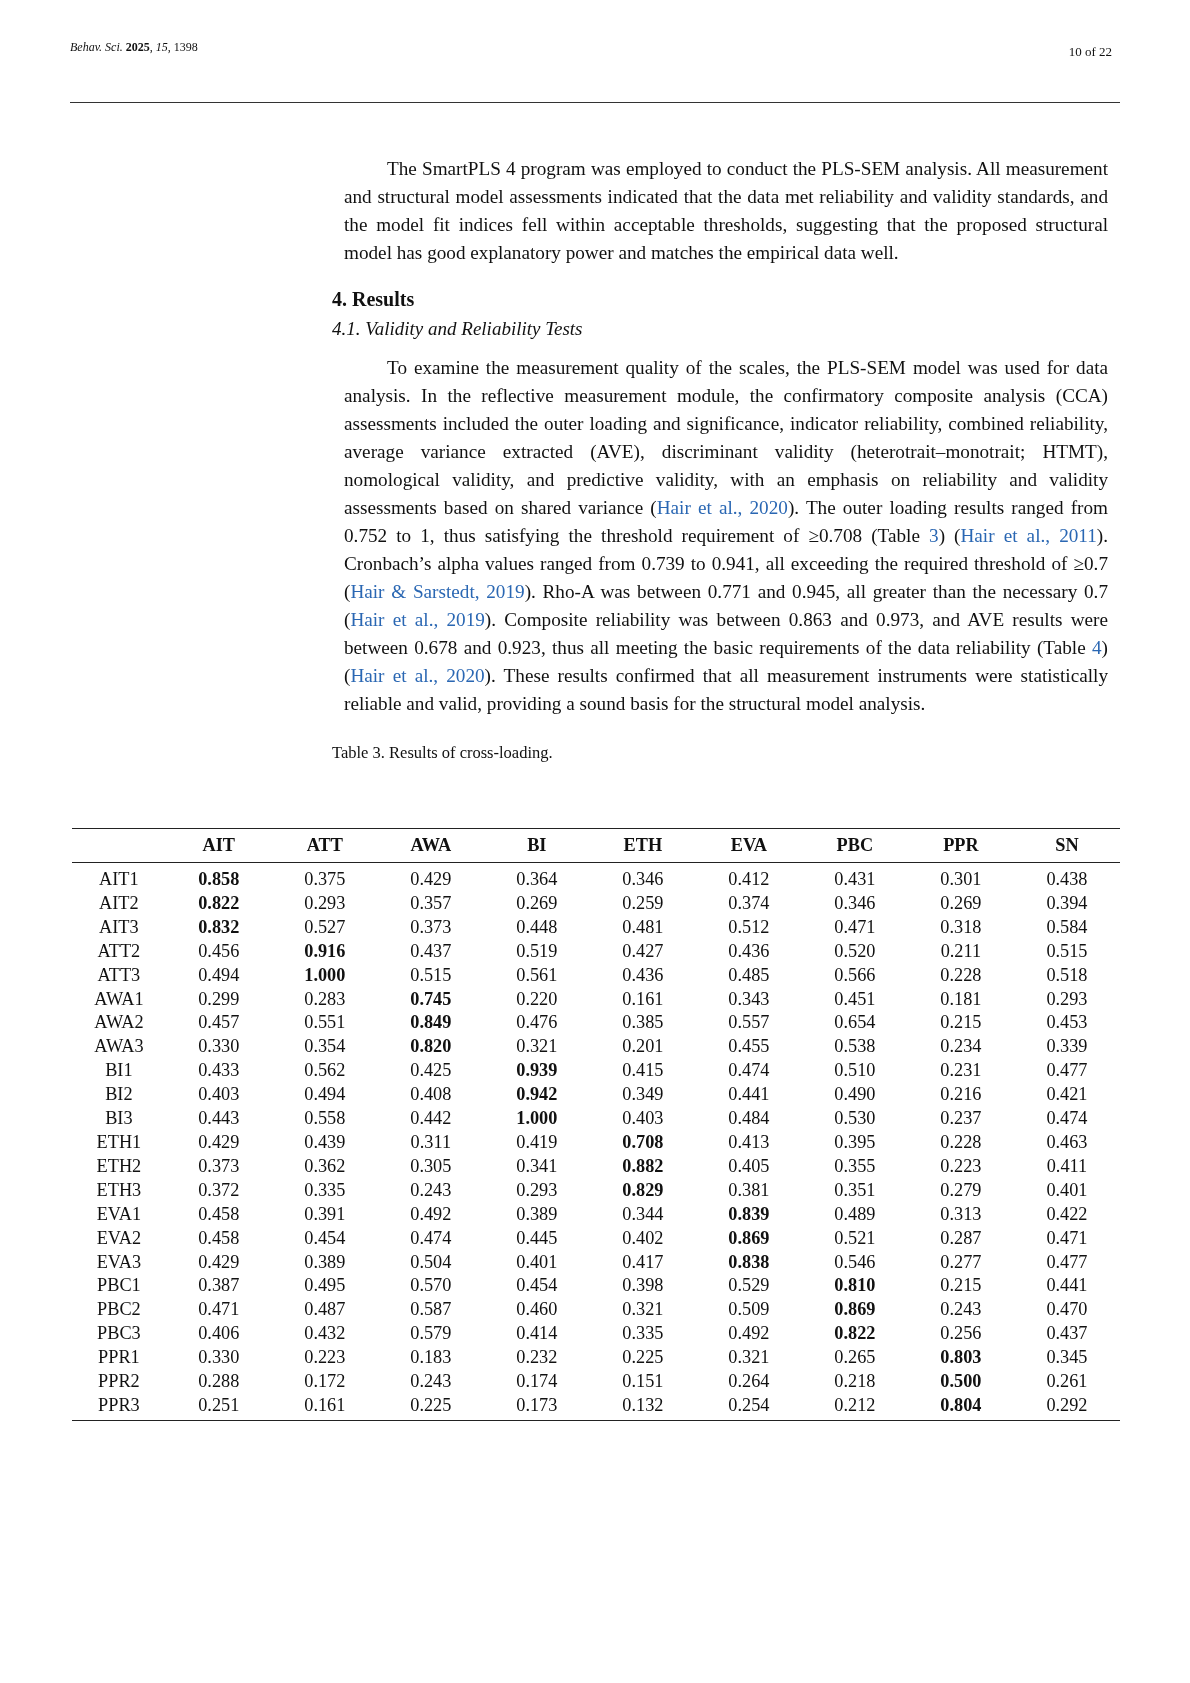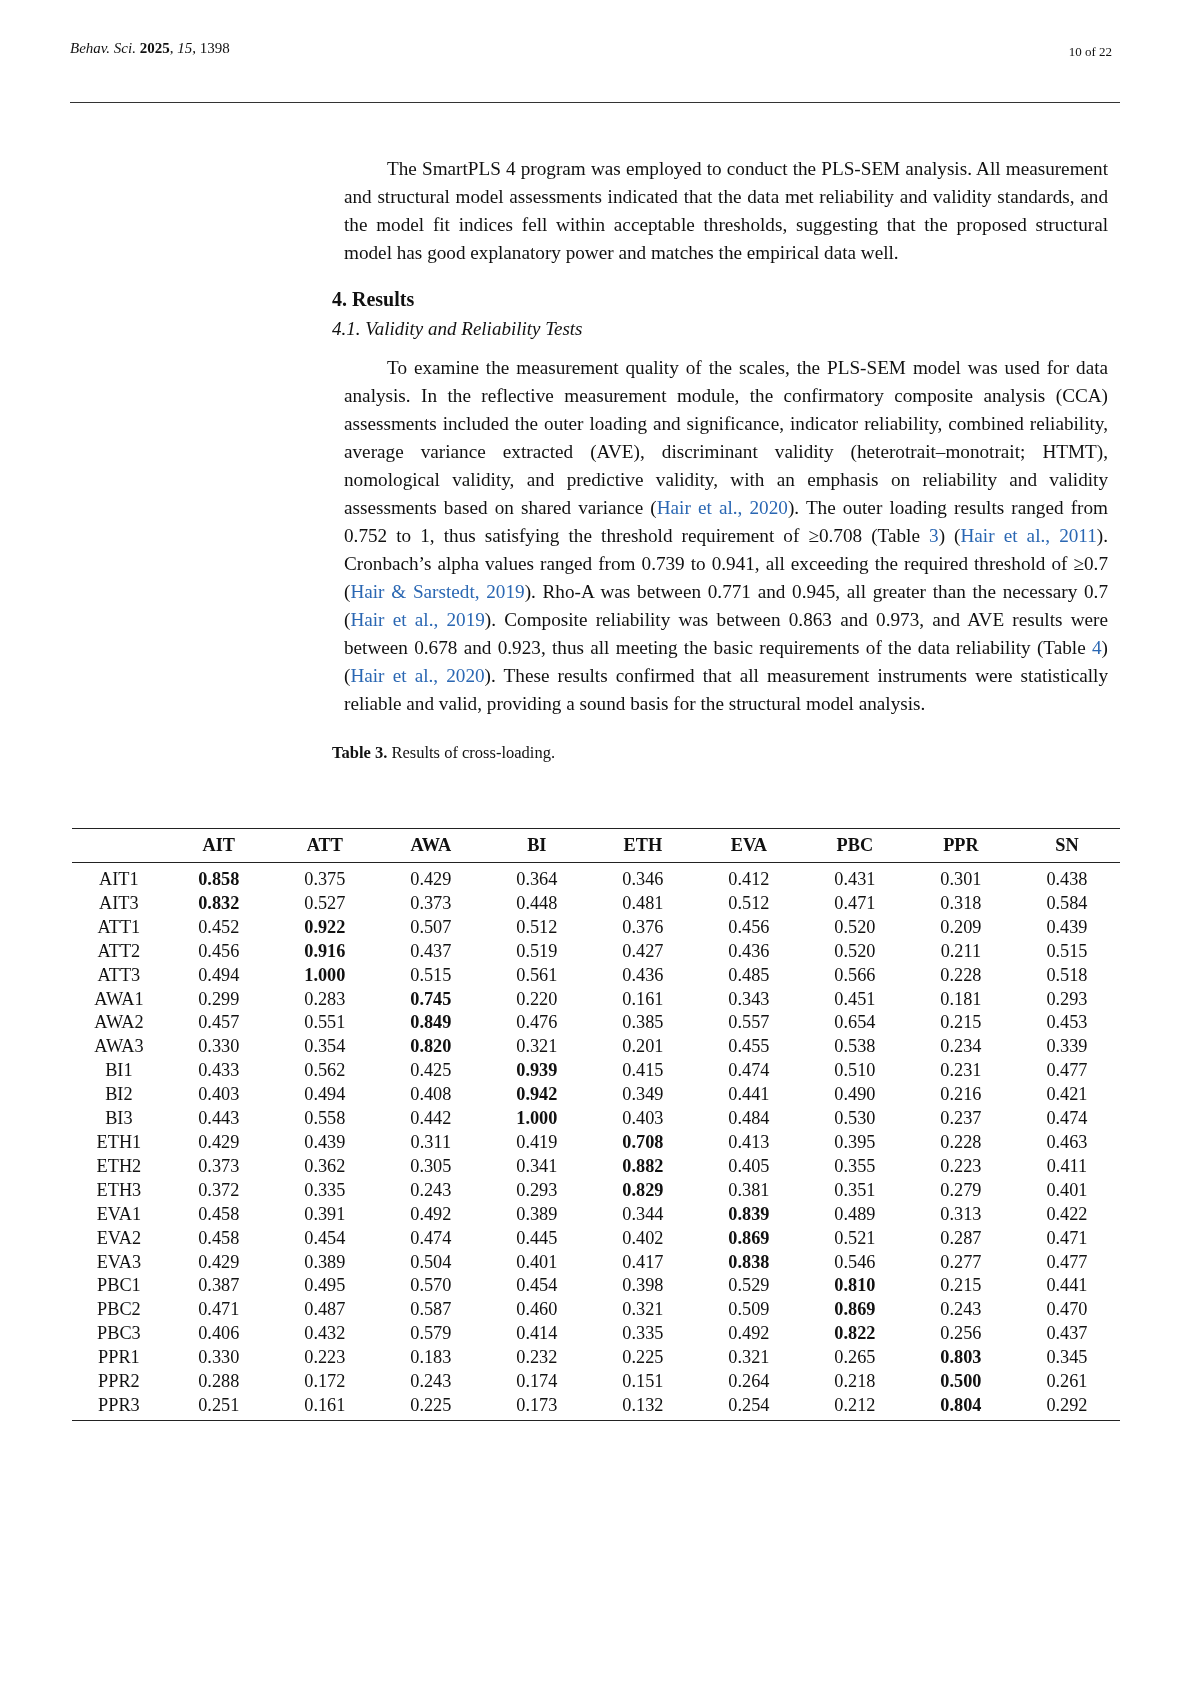--- a/index.html
+++ b/index.html
@@ -3,36 +3,36 @@
 <meta charset="utf-8">
 <style>
   html, body { margin: 0; padding: 0; background: #ffffff; }
   body {
     width: 1190px; height: 1683px; position: relative; overflow: hidden;
     font-family: "Liberation Serif", "DejaVu Serif", serif; color: #111;
   }
   .header {
     position: absolute; left: 70px; top: 36px; width: 1050px; height: 68px;
   }
-  .journal { position: absolute; left: 0; top: 4px; font-size: 15px; }
+  .journal { position: absolute; left: 0; top: 4px; font-size: 12px; }
   .journal .it { font-style: italic; }
   .journal .b { font-weight: bold; }
   .pageno { position: absolute; right: 8px; top: 8px; font-size: 13px; }
   .header-rule { position: absolute; left: 0; right: 0; top: 66px; border-top: 1.6px solid #333; }
 
   .content { position: absolute; left: 332px; top: 143px; width: 788px; }
   p.body {
     margin: 12px; font-size: 19.2px; line-height: 28px; text-align: justify;
     text-indent: 43px; hyphens: manual;
   }
   .cite { color: #2a67b3; }
   h2.section { margin: 17px 0 0 0; font-size: 20px; font-weight: bold; line-height: 30px; }
   h3.subsection { margin: 2px 0 6px 0; font-size: 19px; font-weight: normal; font-style: italic; line-height: 26px; }
   .caption { margin-top: 24px; font-size: 16.5px; line-height: 22px; }
-  .caption b { font-weight: bold; }
+  .caption b { font-weight: normal; }
 
   table.cross {
     position: absolute; left: 72px; top: 828px; width: 1048px;
     border-collapse: collapse; font-size: 18.3px;
   }
   table.cross thead th {
     font-weight: bold; text-align: center; padding: 2px 0 2px 0; height: 29px;
     border-top: 1.6px solid #222; border-bottom: 1px solid #222;
   }
   table.cross tbody td { text-align: center; padding: 0; height: 23.9px; line-height: 23.9px; }
@@ -88,44 +88,44 @@
         <td class="c">0.375</td>
         <td class="c">0.429</td>
         <td class="c">0.364</td>
         <td class="c">0.346</td>
         <td class="c">0.412</td>
         <td class="c">0.431</td>
         <td class="c">0.301</td>
         <td class="c">0.438</td>
       </tr>
       <tr>
+        <td class="col0">AIT2</td>
+        <td class="c bold">0.822</td>
+        <td class="c">0.293</td>
+        <td class="c">0.357</td>
+        <td class="c">0.269</td>
+        <td class="c">0.259</td>
+        <td class="c">0.374</td>
+        <td class="c">0.346</td>
+        <td class="c">0.269</td>
+        <td class="c">0.394</td>
+      </tr>
+      <tr>
         <td class="col0">AIT3</td>
         <td class="c bold">0.832</td>
         <td class="c">0.527</td>
         <td class="c">0.373</td>
         <td class="c">0.448</td>
         <td class="c">0.481</td>
         <td class="c">0.512</td>
         <td class="c">0.471</td>
         <td class="c">0.318</td>
         <td class="c">0.584</td>
       </tr>
       <tr>
-        <td class="col0">ATT1</td>
-        <td class="c">0.452</td>
-        <td class="c bold">0.922</td>
-        <td class="c">0.507</td>
-        <td class="c">0.512</td>
-        <td class="c">0.376</td>
-        <td class="c">0.456</td>
-        <td class="c">0.520</td>
-        <td class="c">0.209</td>
-        <td class="c">0.439</td>
-      </tr>
-      <tr>
         <td class="col0">ATT2</td>
         <td class="c">0.456</td>
         <td class="c bold">0.916</td>
         <td class="c">0.437</td>
         <td class="c">0.519</td>
         <td class="c">0.427</td>
         <td class="c">0.436</td>
         <td class="c">0.520</td>
         <td class="c">0.211</td>
         <td class="c">0.515</td>

